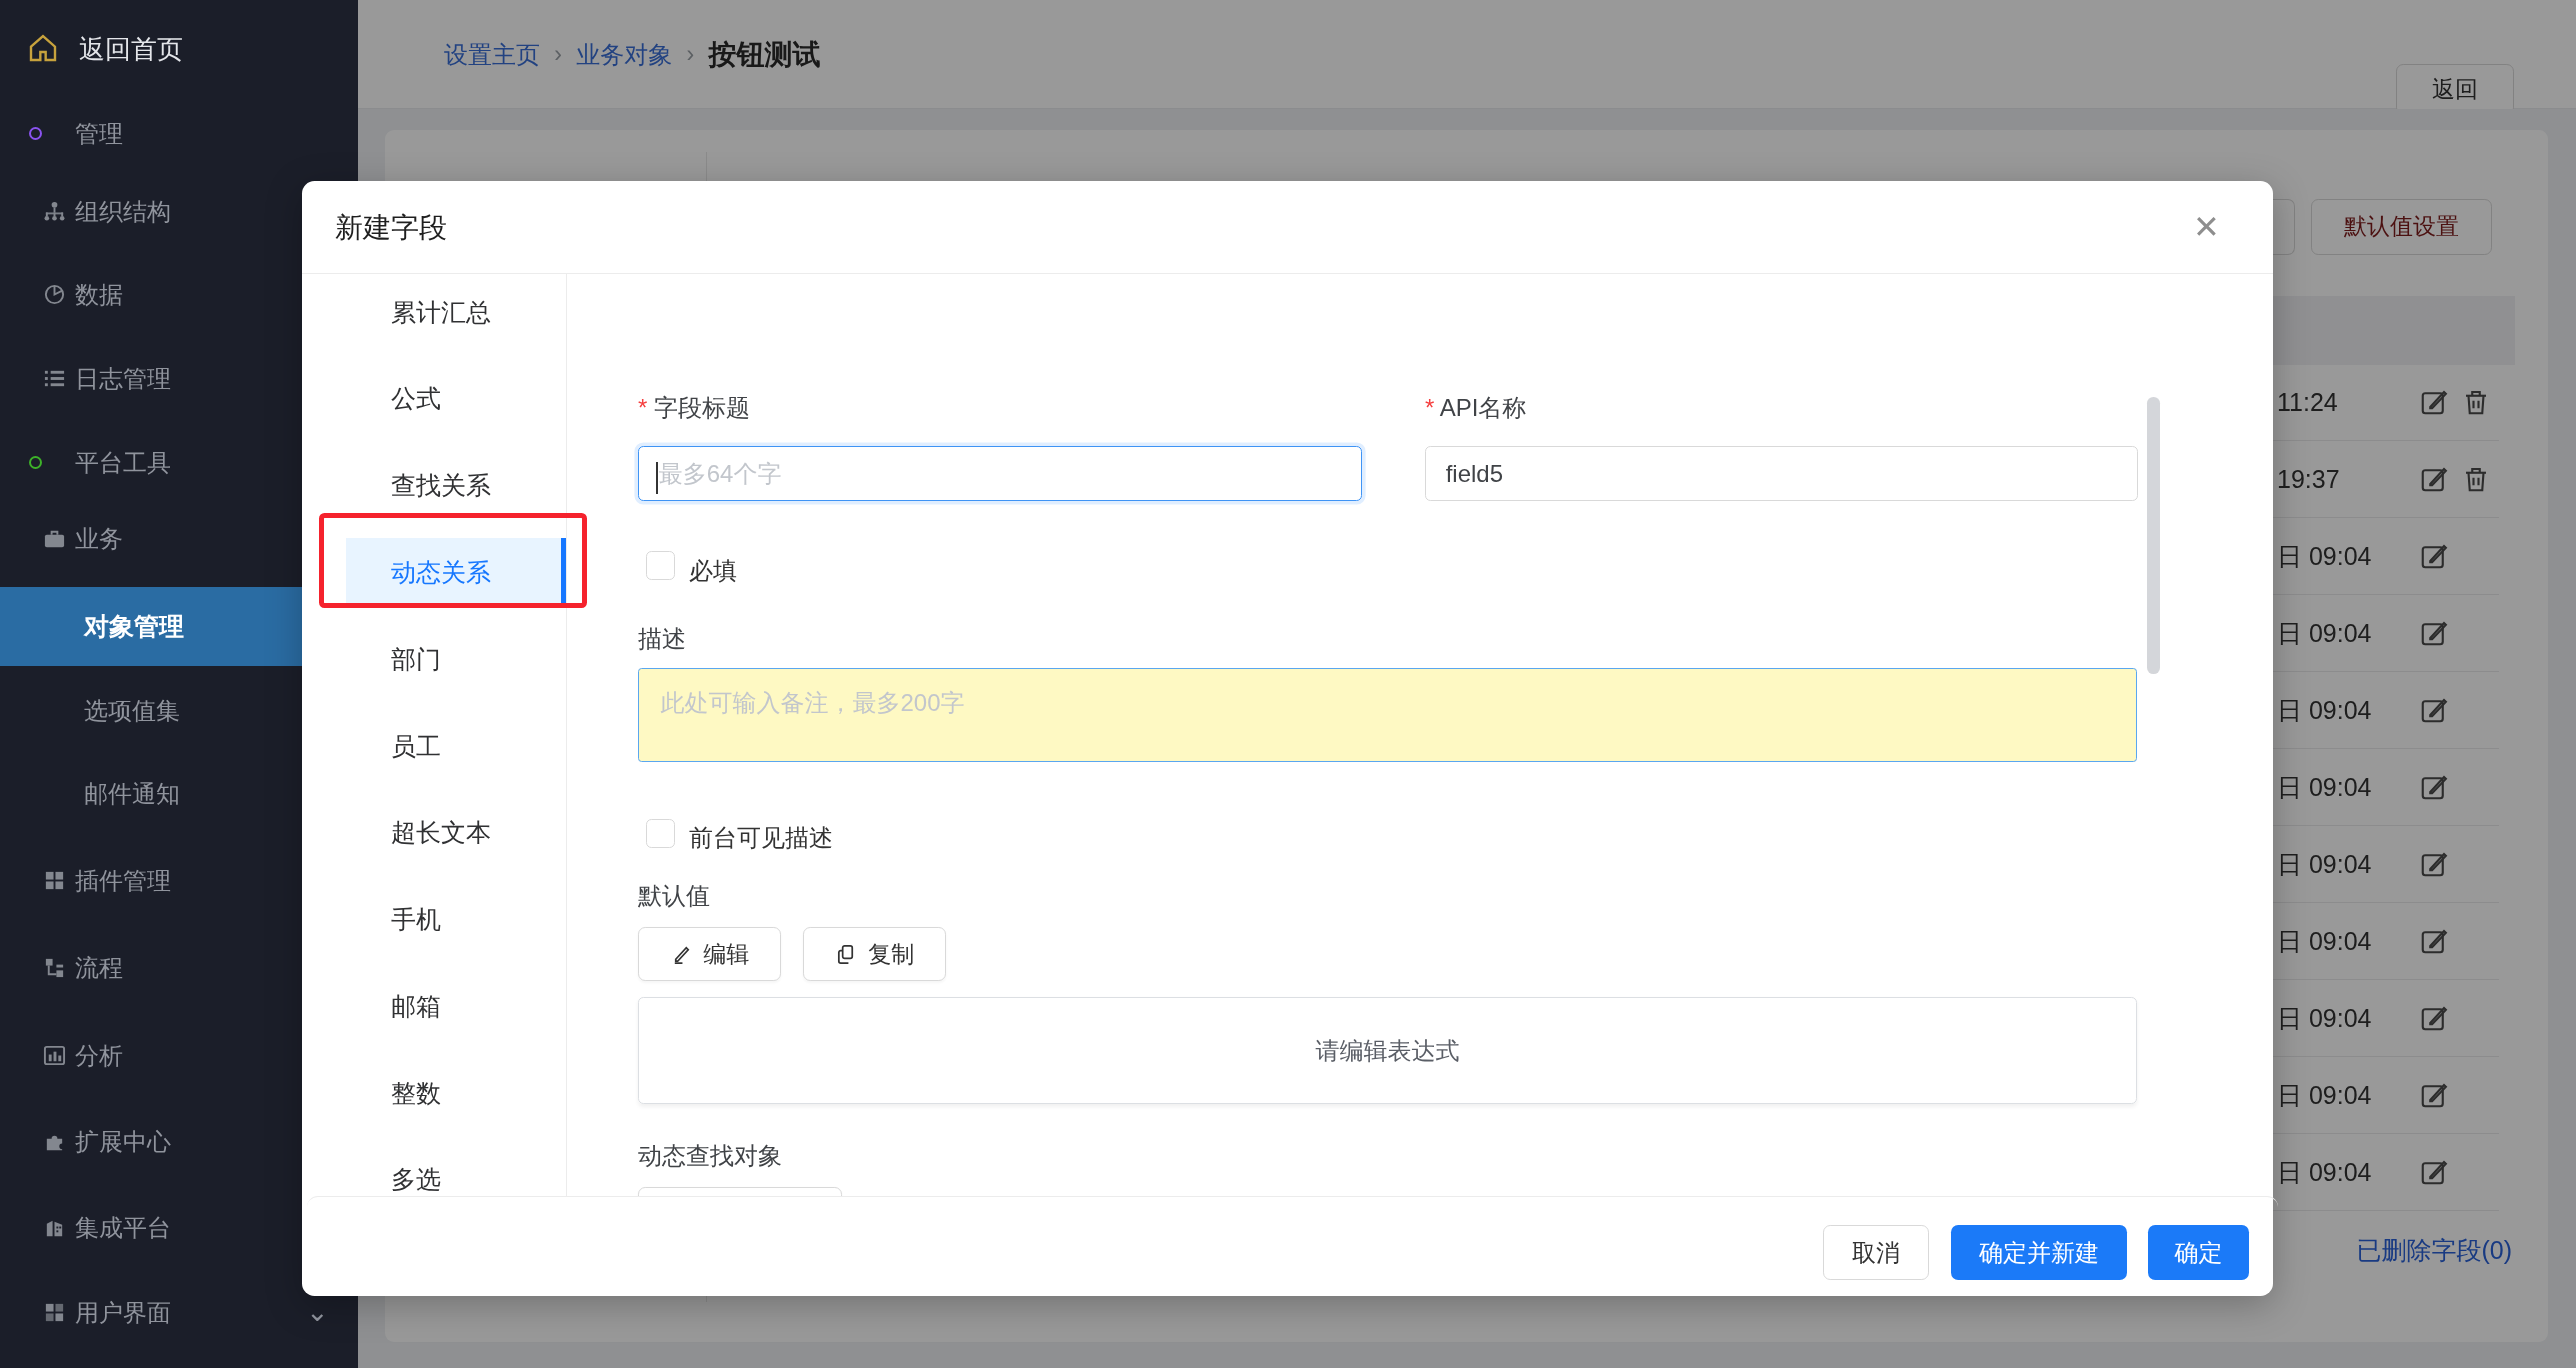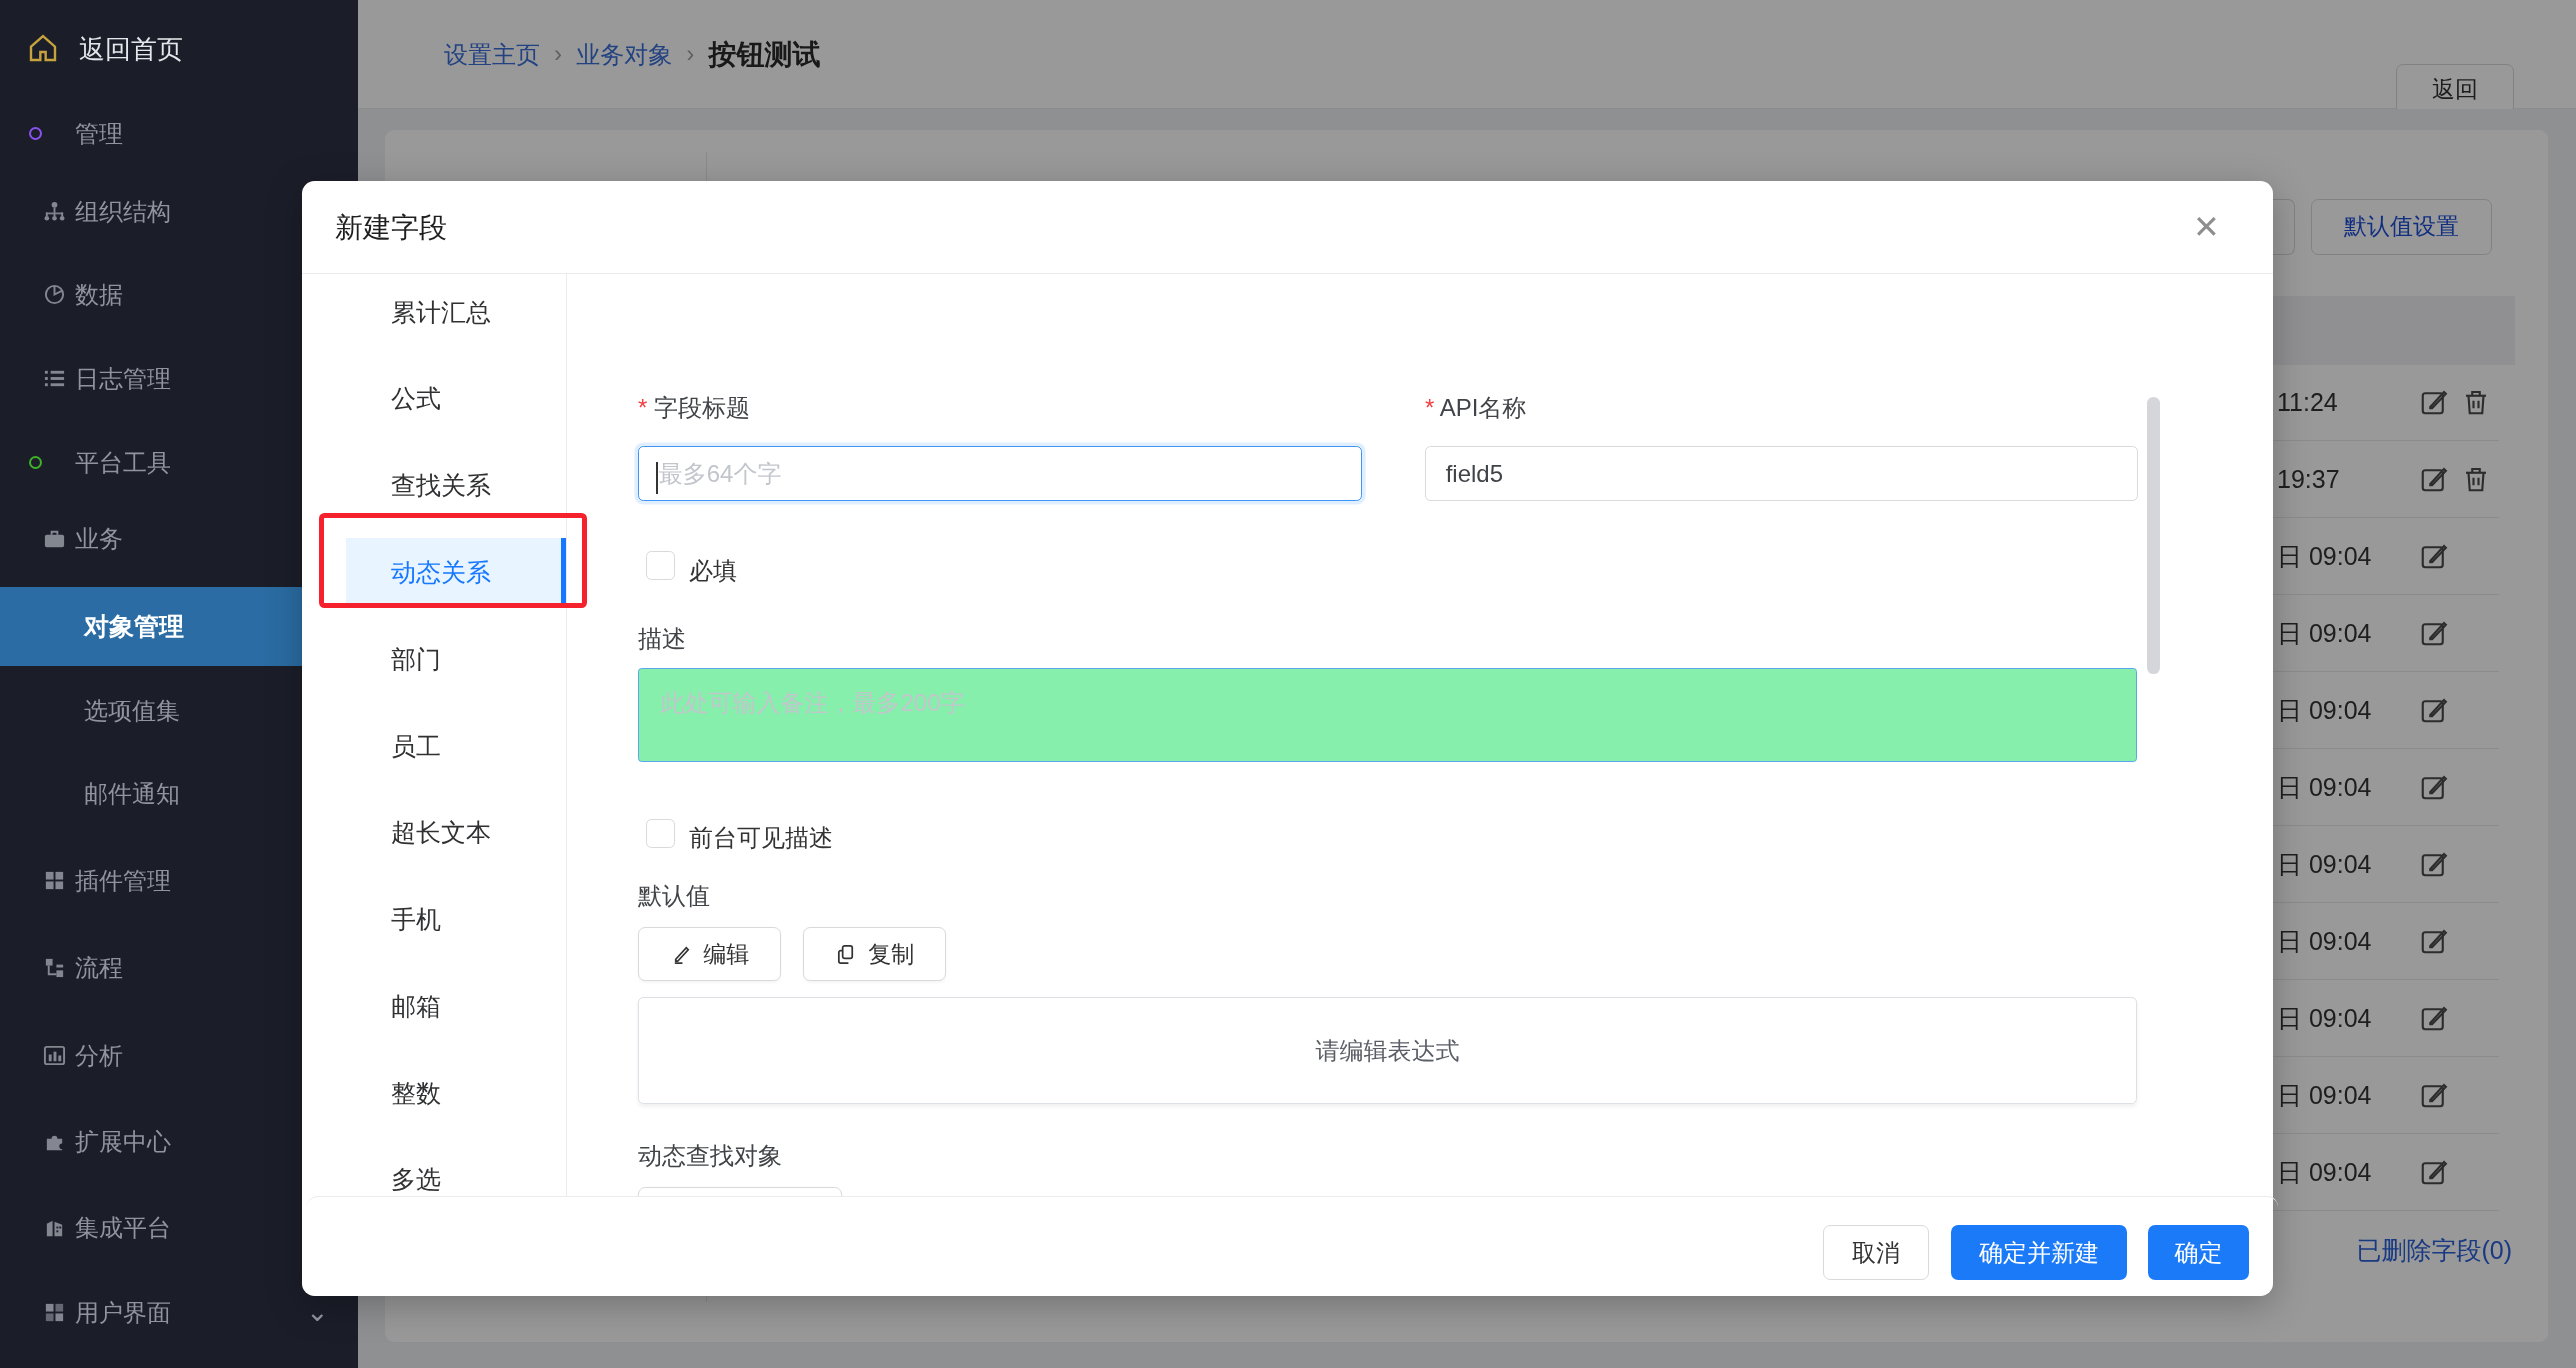--- a/index.html
+++ b/index.html
@@ -29,21 +29,21 @@
   .crumb-current{color:#2b2b2b;font-size:28px;font-weight:600;}
   .back-btn{position:absolute;right:62px;top:28px;width:118px;height:51px;border:0.9px solid #d9d9d9;border-radius:7.2px;background:#fff;
     font-size:23px;color:#333;display:flex;align-items:center;justify-content:center;margin-top:36px;}
 
   
   .page{position:absolute;left:358px;top:109px;width:2218px;height:1259px;background:#eef0f4;}
   .card{position:absolute;left:27px;top:20.6px;width:2163px;height:1212px;background:#ffffff;border-radius:9px;}
   .card-vdivider{position:absolute;left:321px;top:22.4px;bottom:40px;width:0.9px;background:#e8e8e8;}
   .partial-btn{position:absolute;left:1883px;top:69px;width:27px;height:56px;background:#fff;border:0.9px solid #d9d9d9;border-left:none;border-radius:0 7.2px 7.2px 0;}
   .defaults-btn{position:absolute;left:1926px;top:69px;width:181px;height:56px;background:#fff;border:0.9px solid #d9d9d9;border-radius:7.2px;
-    font-size:23px;color:#1d4ed8;display:flex;align-items:center;justify-content:center;}
+    font-size:23px;color:#7f1d1d;display:flex;align-items:center;justify-content:center;}
   .thead{position:absolute;left:340px;top:166px;width:1790px;height:69px;background:#f0f1f4;}
   .trows{position:absolute;left:340px;top:234px;width:1774px;}
   .trow{position:relative;width:100%;height:77px;border-bottom:0.9px solid #e9eaec;}
   .trow .time{position:absolute;left:1552px;top:0;height:77px;line-height:77px;font-size:25px;color:#333;white-space:nowrap;}
   .trow .act-edit{position:absolute;left:1694px;top:23px;}
   .trow .act-del{position:absolute;left:1736px;top:23px;}
   .deleted-link{position:absolute;right:36px;top:1104px;font-size:25px;color:#2a62d9;}
 
   
   .mask{position:absolute;left:358px;top:0;width:2218px;height:1368px;background:rgba(0,0,0,0.40);z-index:40;}
@@ -65,21 +65,21 @@
 
   .form-label{position:absolute;font-size:24px;color:#404347;white-space:nowrap;}
   .req::before{content:"* ";color:#f53f3f;}
   .m-input{position:absolute;height:55px;border:0.9px solid #d9d9d9;border-radius:5.4px;font-size:24px;color:#404347;padding:0 19.7px;background:#fff;outline:none;}
   .m-input.focused{border:1.8px solid #3f94f5;box-shadow:0 0 0 3.6px rgba(64,150,255,0.16);}
   .m-input::placeholder,.m-textarea::placeholder{color:#c2c6cc;}
   .caret{position:absolute;left:354px;top:188px;width:1.8px;height:32px;background:#333;}
   .m-check{position:absolute;width:29px;height:29px;border:1.8px solid #d9d9d9;border-radius:5.4px;background:#fff;}
   .check-lbl{position:absolute;font-size:24px;color:#333;}
   .m-textarea{position:absolute;left:336px;top:394px;width:1499px;height:94px;border:1.8px solid #5aa7f0;border-radius:3.6px;
-    font-size:24px;color:#404347;padding:18px 21.5px;resize:none;outline:none;background:#86efac;}
+    font-size:24px;color:#404347;padding:18px 21.5px;resize:none;outline:none;background:#fef9c3;}
   .mini-btn{position:absolute;height:54px;border:0.9px solid #d9d9d9;border-radius:7.2px;background:#fff;font-size:23px;color:#333;
     display:flex;align-items:center;justify-content:center;gap:10.7px;box-shadow:0 1.8px 2.7px rgba(0,0,0,0.04);}
   .expr-box{position:absolute;left:336px;top:723px;width:1499px;height:107px;border:0.9px solid #dcdfe3;border-radius:5.4px;
     box-shadow:0 2.7px 4.5px rgba(0,0,0,0.06);display:flex;align-items:center;justify-content:center;font-size:24px;color:#5a5e66;}
   .form-scrollbar{position:absolute;left:1845px;top:123px;width:12.5px;height:277px;background:#d4d6da;border-radius:6.3px;}
 
   .modal-footer{position:absolute;left:5px;top:1015px;width:100%;height:100px;border-top:0.9px solid #ececec;border-radius:11px;}
   .f-btn{position:absolute;top:28px;height:55px;border-radius:7.2px;font-size:24px;display:flex;align-items:center;justify-content:center;}
   .f-cancel{left:1516px;width:106px;background:#fff;border:0.9px solid #d9d9d9;color:#333;}
   .f-blue{background:#1b7af8;color:#fff;border:none;}

